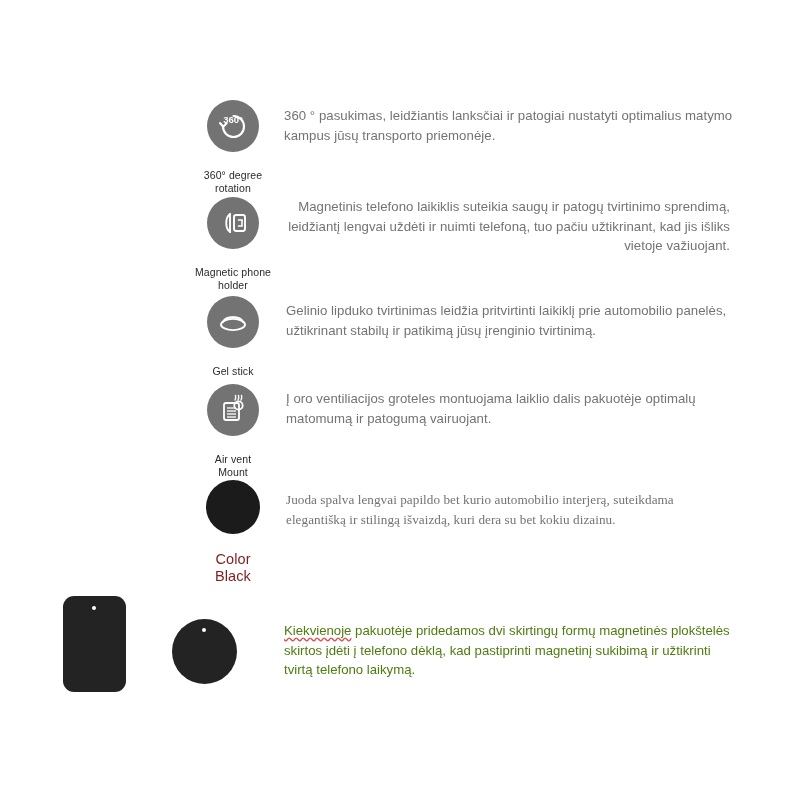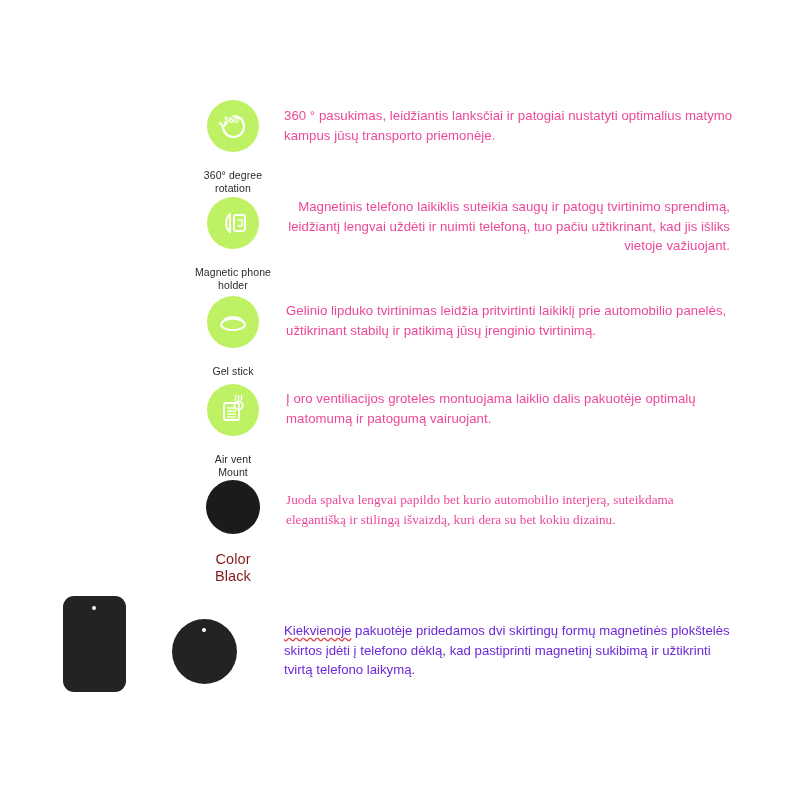--- a/index.html
+++ b/index.html
@@ -34,21 +34,21 @@
     flex: 0 0 90px;
     display: flex;
     flex-direction: column;
     align-items: center;
   }
 
   .icon-circle {
     width: 52px;
     height: 52px;
     border-radius: 50%;
-    background: #bef264;
+    background: #737373;
     display: flex;
     align-items: center;
     justify-content: center;
     position: relative;
   }
   .icon-circle.black {
     background: #1b1b1b;
     width: 54px;
     height: 54px;
   }
@@ -66,21 +66,21 @@
   }
   .badge-label.big {
     font-size: 14.5px;
     line-height: 17px;
     color: #7f1d1d;
   }
 
   .feature-text {
     font-size: 13.2px;
     line-height: 19.5px;
-    color: #ec4899;
+    color: #737373;
     letter-spacing: .05px;
   }
 
   
   #row-rotation   { left: 188px; top: 100px;  width: 560px; }
   #row-rotation   .feature-text { margin-left: 6px; width: 452px; padding-top: 6px; }
 
   #row-magnetic   { left: 188px; top: 197px;  width: 560px; }
   #row-magnetic   .feature-text { margin-left: 4px; width: 448px; padding-top: 0px; text-align: right; }
 
@@ -130,21 +130,21 @@
   }
   .plate-circle .hole { left: 30px; top: 9px; }
 
   .plates-text {
     position: absolute;
     left: 224px;
     top: 29px;
     width: 452px;
     font-size: 13.2px;
     line-height: 19.5px;
-    color: #6d28d9;
+    color: #4d7c0f;
   }
   .spellcheck {
     text-decoration: underline wavy #e04a4a;
     text-decoration-skip-ink: none;
     text-underline-offset: 2px;
   }
 </style>
 </head>
 <body>
 

